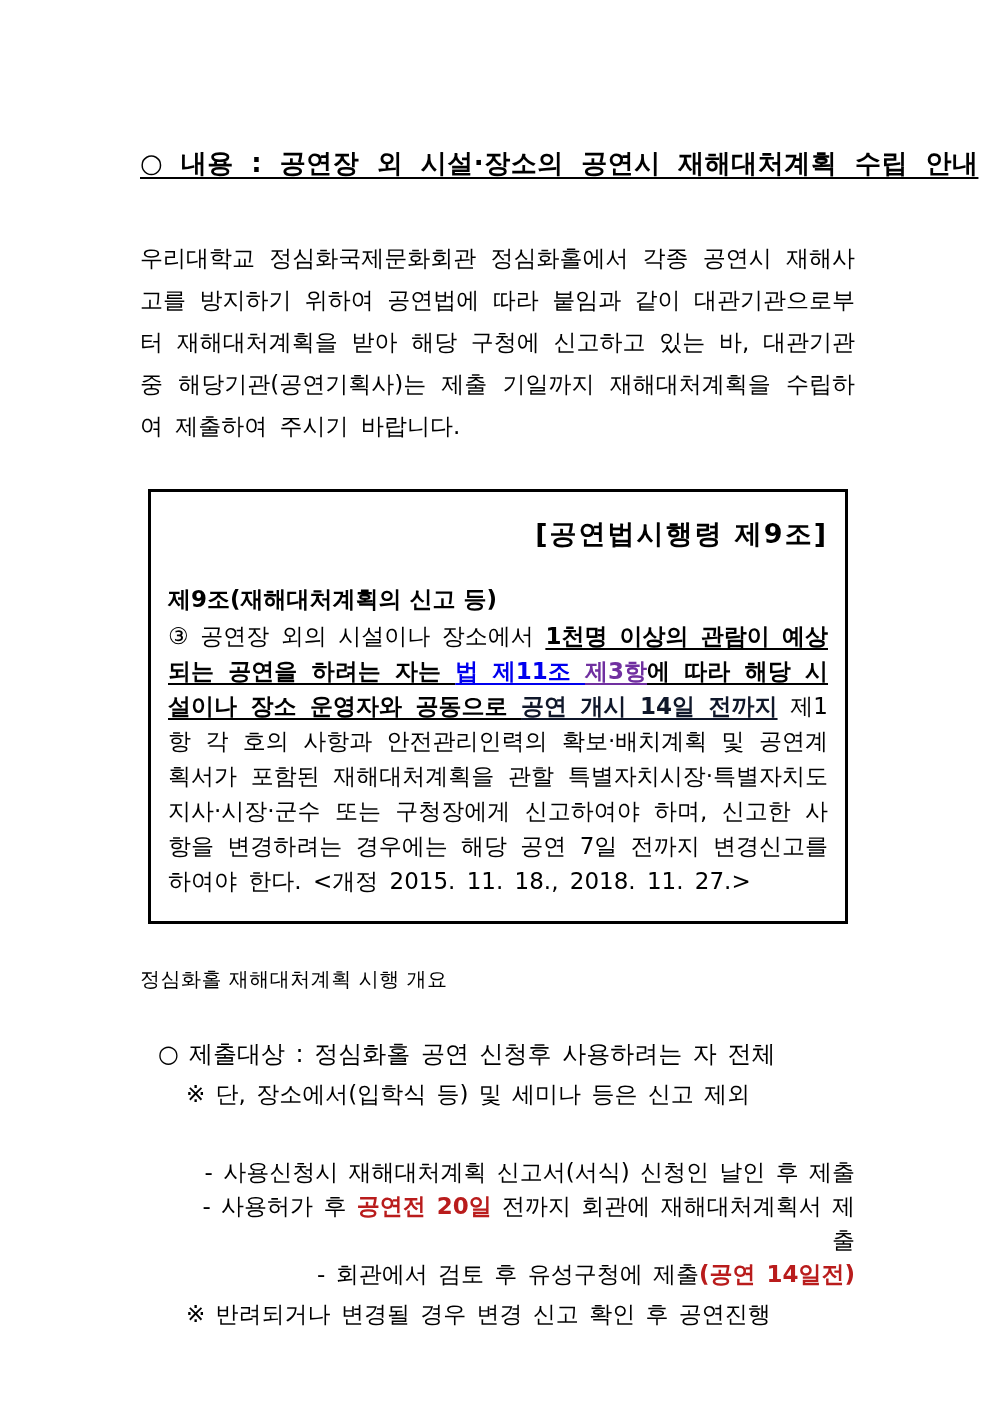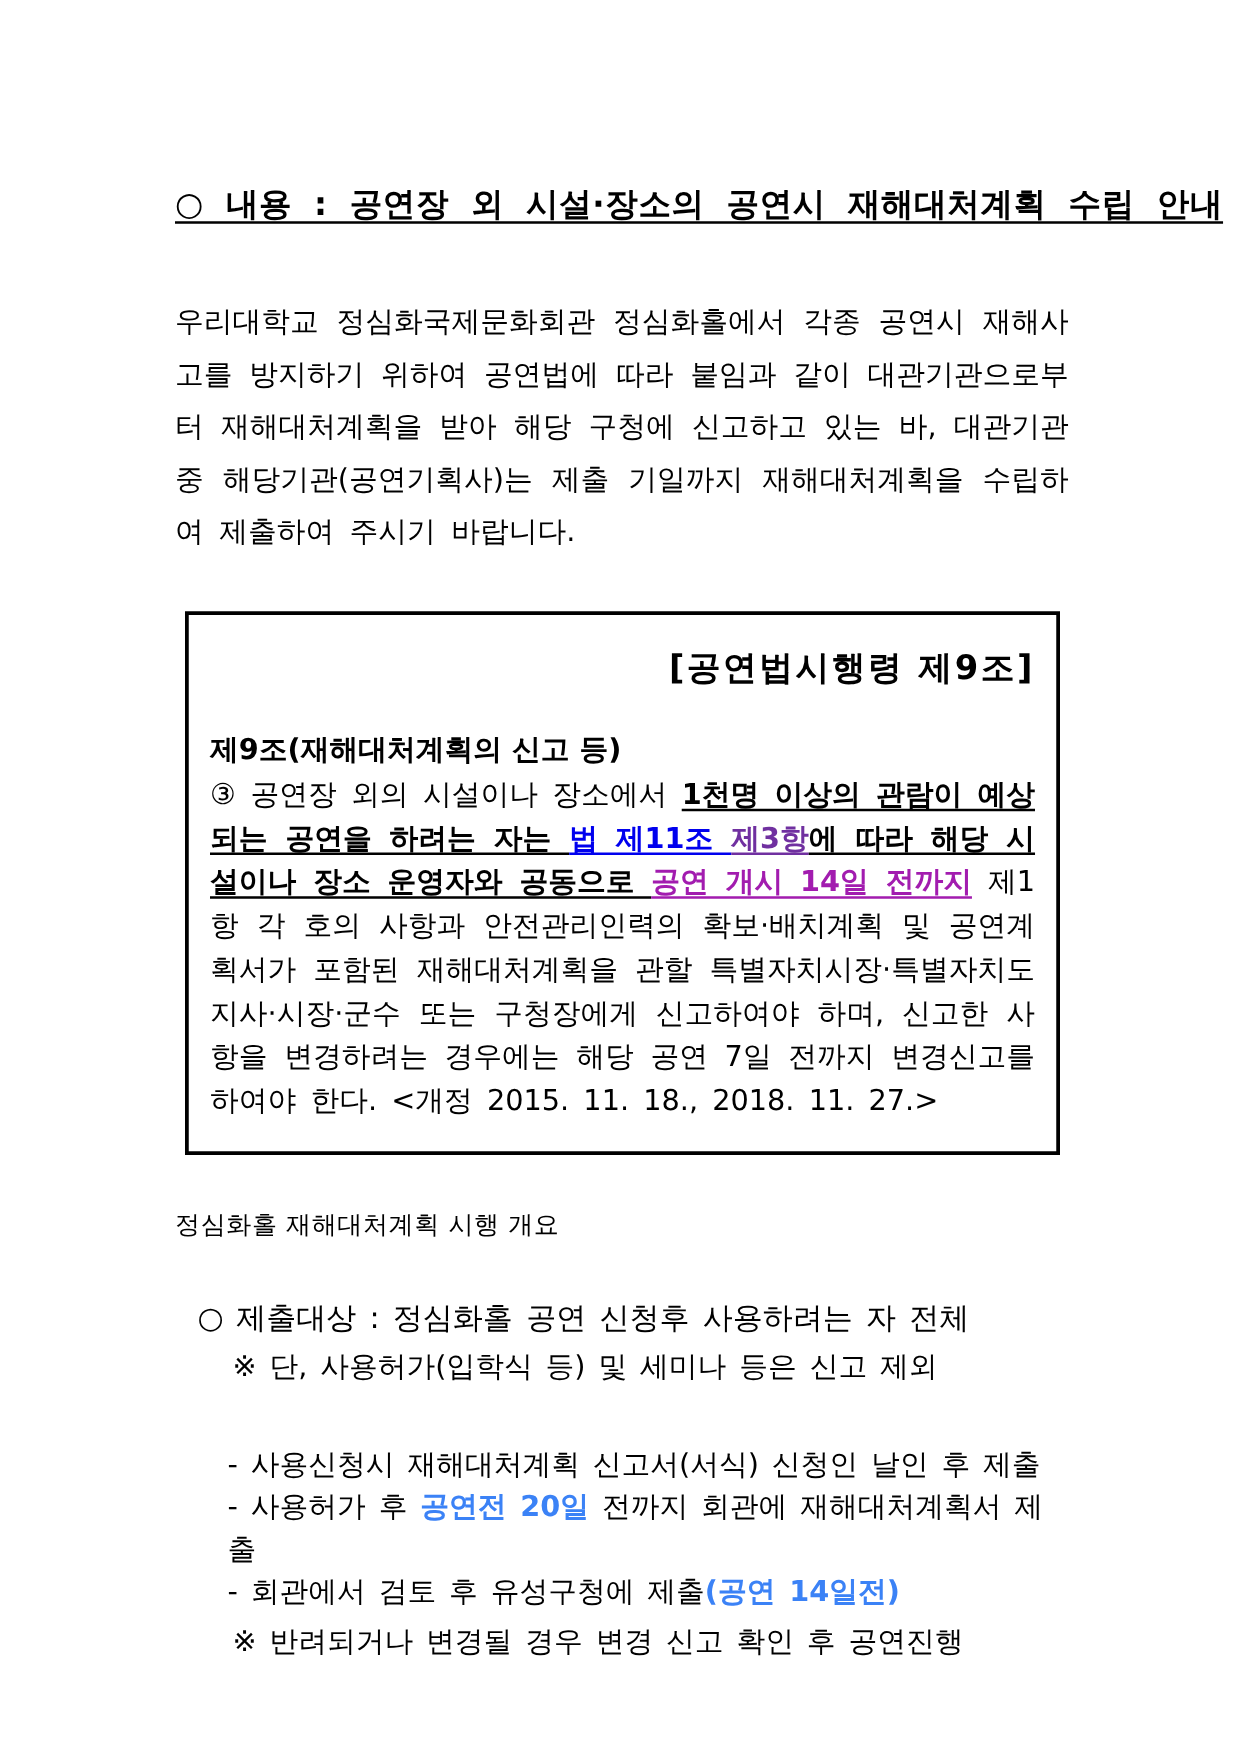--- a/index.html
+++ b/index.html
@@ -68,21 +68,21 @@
     word-break: normal;
   }
   .law-em {
     font-weight: bold;
     text-decoration: underline;
     text-underline-offset: 4px;
     text-decoration-thickness: 2px;
   }
   .law-em.blue   { color: #0000ee; }
   .law-em.purple { color: #7030a0; }
-  .law-em.red    { color: #a21caf; }
+  .law-em.red    { color: #0f172a; }
 
   
   .overview-heading {
     margin-top: 42px;
     font-size: 20px;
     letter-spacing: 0.5px;
   }
   .section { margin-top: 44px; }
   .circle-line {
     padding-left: 18px;
@@ -98,43 +98,44 @@
     font-size: 23px;
     line-height: 34px;
     word-spacing: 3px;
   }
   .dash-items { margin-top: 8px; }
   .dash-line {
     padding-left: 42px;
     font-size: 23px;
     line-height: 34px;
     word-spacing: 3px;
+    text-align: right;
   }
-  .red-strong { color: #3b82f6; font-weight: bold; }
+  .red-strong { color: #b91c1c; font-weight: bold; }
 </style>
 </head>
 <body>
 
 <div class="page">
 
   <div class="doc-title">○ 내용 : 공연장 외 시설·장소의 공연시 재해대처계획 수립 안내</div>
 
   <p class="intro">우리대학교 정심화국제문화회관 정심화홀에서 각종 공연시 재해사고를 방지하기 위하여 공연법에 따라 붙임과 같이 대관기관으로부터 재해대처계획을 받아 해당 구청에 신고하고 있는 바, 대관기관 중 해당기관(공연기획사)는 제출 기일까지 재해대처계획을 수립하여 제출하여 주시기 바랍니다.</p>
 
   <div class="law-box">
     <div class="law-box-heading">[공연법시행령 제9조]</div>
     <div class="law-article-title">제9조(재해대처계획의 신고 등)</div>
     <p class="law-clause"><span>③ 공연장 외의 시설이나 장소에서 </span><span class="law-em">1천명 이상의 관람이 예상되는 공연을 하려는 자는 </span><span class="law-em blue">법 제11조 </span><span class="law-em purple">제3항</span><span class="law-em">에 따라 해당 시설이나 장소 운영자와 공동으로 </span><span class="law-em red">공연 개시 14일 전까지</span><span> 제1항 각 호의 사항과 안전관리인력의 확보·배치계획 및 공연계획서가 포함된 재해대처계획을 관할 특별자치시장·특별자치도지사·시장·군수 또는 구청장에게 신고하여야 하며, 신고한 사항을 변경하려는 경우에는 해당 공연 7일 전까지 변경신고를 하여야 한다.</span><span>  &lt;개정 2015. 11. 18., 2018. 11. 27.&gt;</span></p>
   </div>
 
   <div class="overview-heading">정심화홀 재해대처계획 시행 개요</div>
 
   <div class="section">
     <div class="circle-line"><span class="circle-bullet">○</span><span>제출대상 : 정심화홀 공연 신청후 사용하려는 자 전체</span></div>
-    <div class="sub-note">※ 단, 사용허가(입학식 등) 및 세미나 등은 신고 제외</div>
+    <div class="sub-note">※ 단, 장소에서(입학식 등) 및 세미나 등은 신고 제외</div>
   </div>
 
   <div class="section">
     <div class="dash-items">
       <div class="dash-line">- 사용신청시 재해대처계획 신고서(서식) 신청인 날인 후 제출</div>
       <div class="dash-line"><span>- 사용허가 후 </span><span class="red-strong">공연전 20일</span><span> 전까지 회관에 재해대처계획서 제출</span></div>
       <div class="dash-line"><span>- 회관에서 검토 후 유성구청에 제출</span><span class="red-strong">(공연 14일전)</span></div>
       <div class="sub-note">※ 반려되거나 변경될 경우 변경 신고 확인 후 공연진행</div>
     </div>
   </div>

